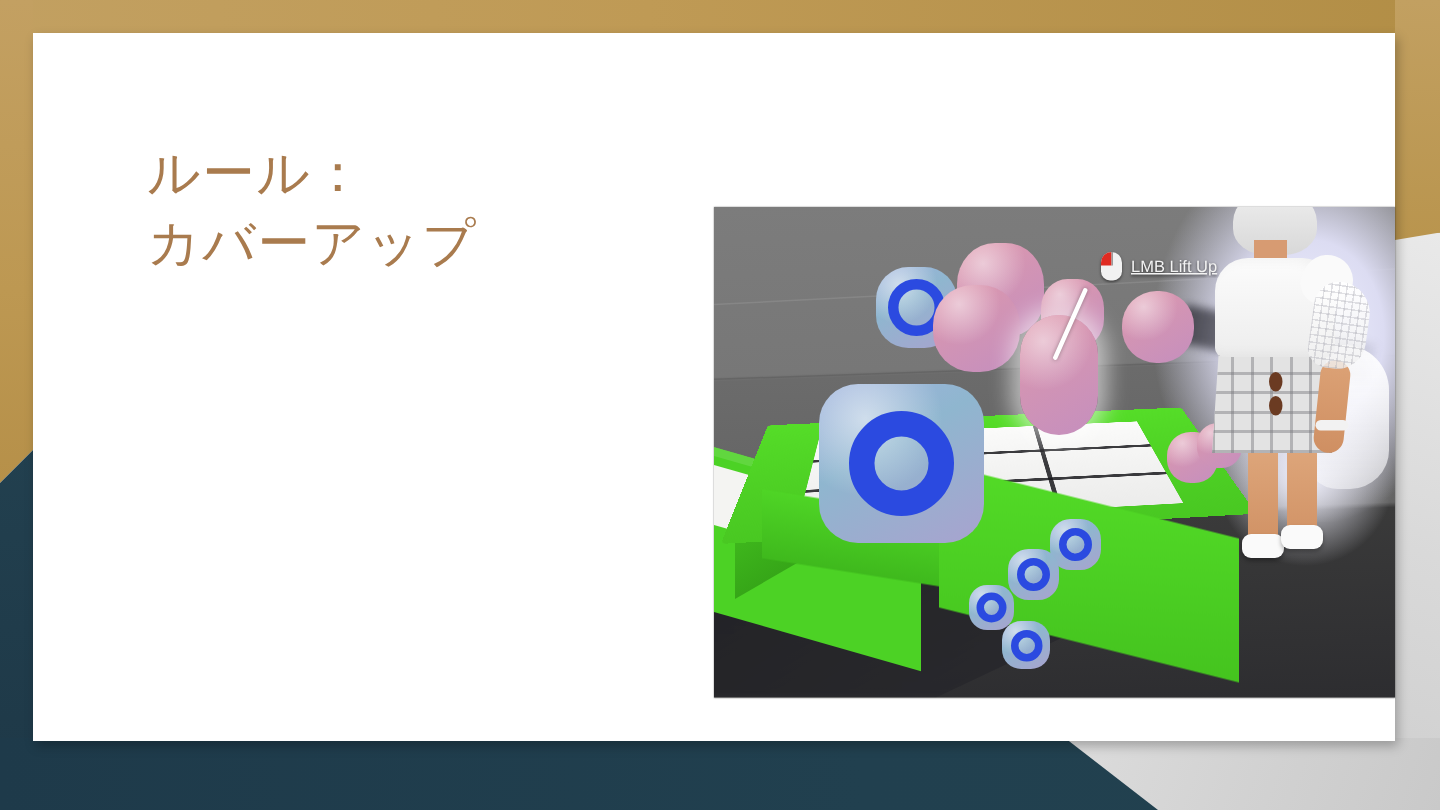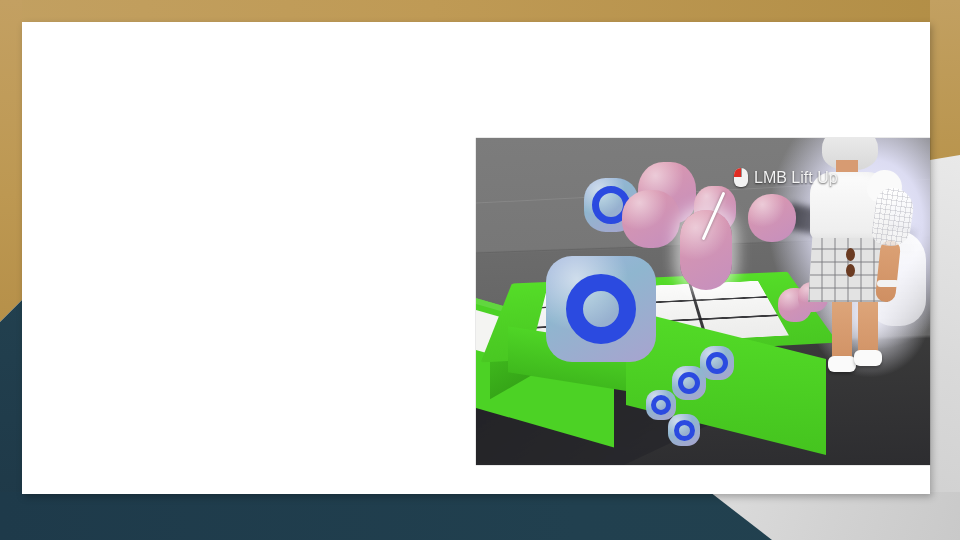--- a/index.html
+++ b/index.html
@@ -339,21 +339,21 @@
     position: absolute; left: 0; top: 0;
     width: 7px; height: 9px;
     background: #e02b22;
     border-radius: 7px 0 0 0;
   }
   .mouse-icon .divider {
     position: absolute; left: 6.5px; top: 0;
     width: 1px; height: 9px;
     background: #9a9a9a;
   }
-  .tooltip-label { font-size: 16px; }
+  .tooltip-label { font-size: 11px; text-decoration: underline; }
 
   .pointer-line {
     position: absolute;
     left: 236px; top: 52px;
     width: 3px; height: 52px;
     background: #ffffff;
     transform: rotate(24deg);
     border-radius: 2px;
     box-shadow: 0 0 3px rgba(0,0,0,0.35);
   }
@@ -366,20 +366,22 @@
   <div class="gold-top"></div>
   <div class="gold-left"></div>
   <div class="gold-right"></div>
   <div class="navy-left"></div>
   <div class="gray-right-panel"></div>
   <div class="navy-bottom"></div>
   <div class="gray-bottom-wedge"></div>
 
   <div class="card"></div>
 
+  <div class="title">ルール：
+カバーアップ</div>
 
 
   <div class="shot">
     <div class="floor"></div>
     <div class="floor-line1"></div>
     <div class="floor-line2"></div>
     <div class="bright-right"></div>
     <div class="bright-right2"></div>
     <div class="dark-streak"></div>
     <div class="floor-shadow"></div>

